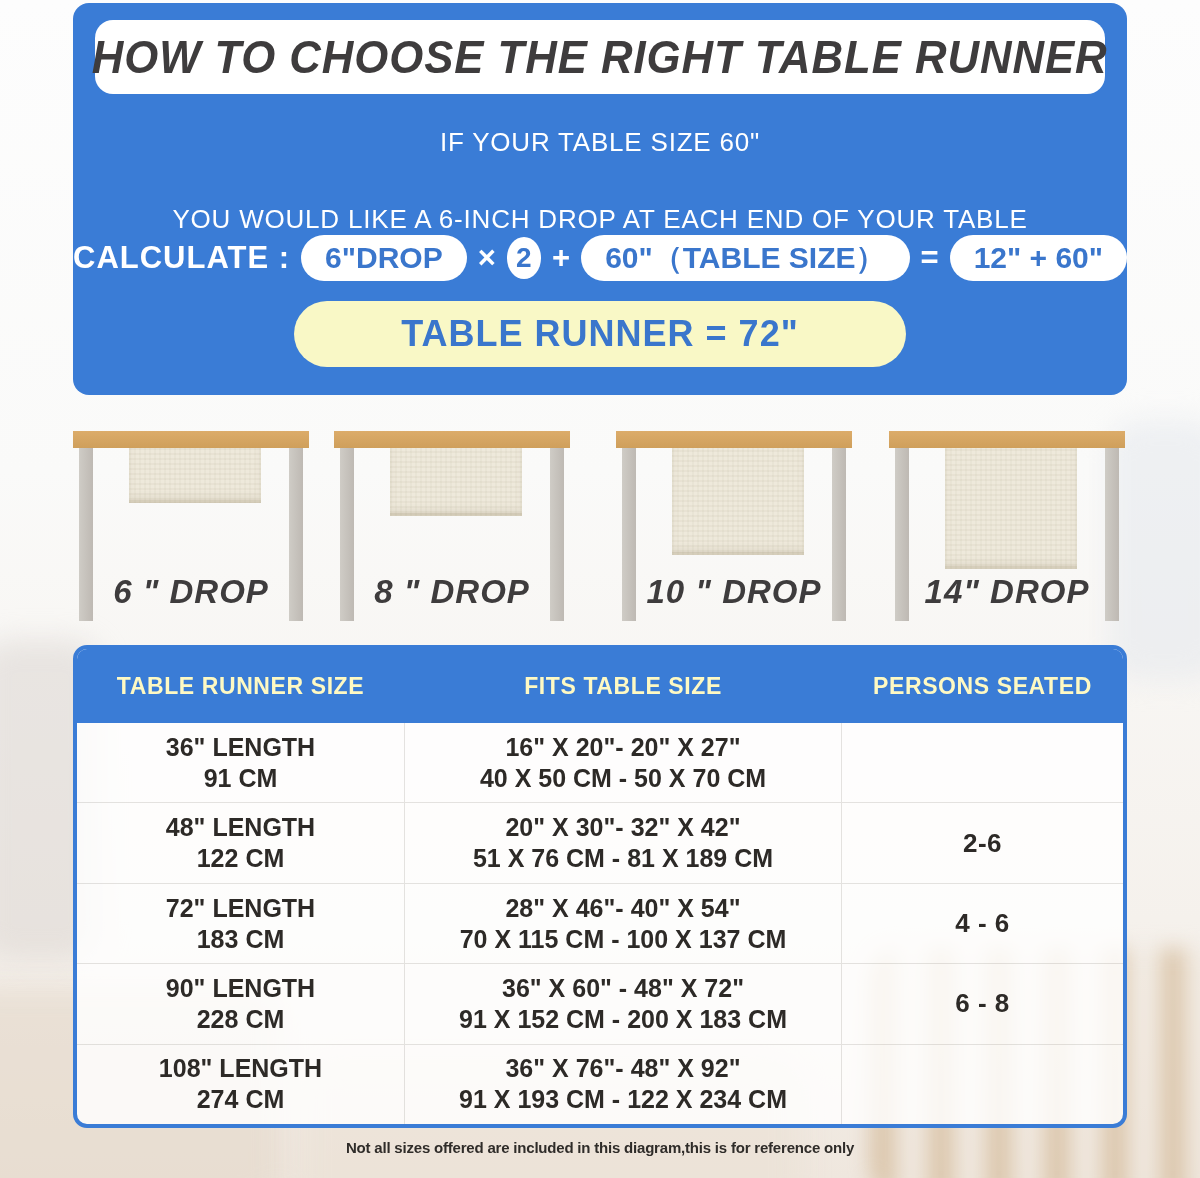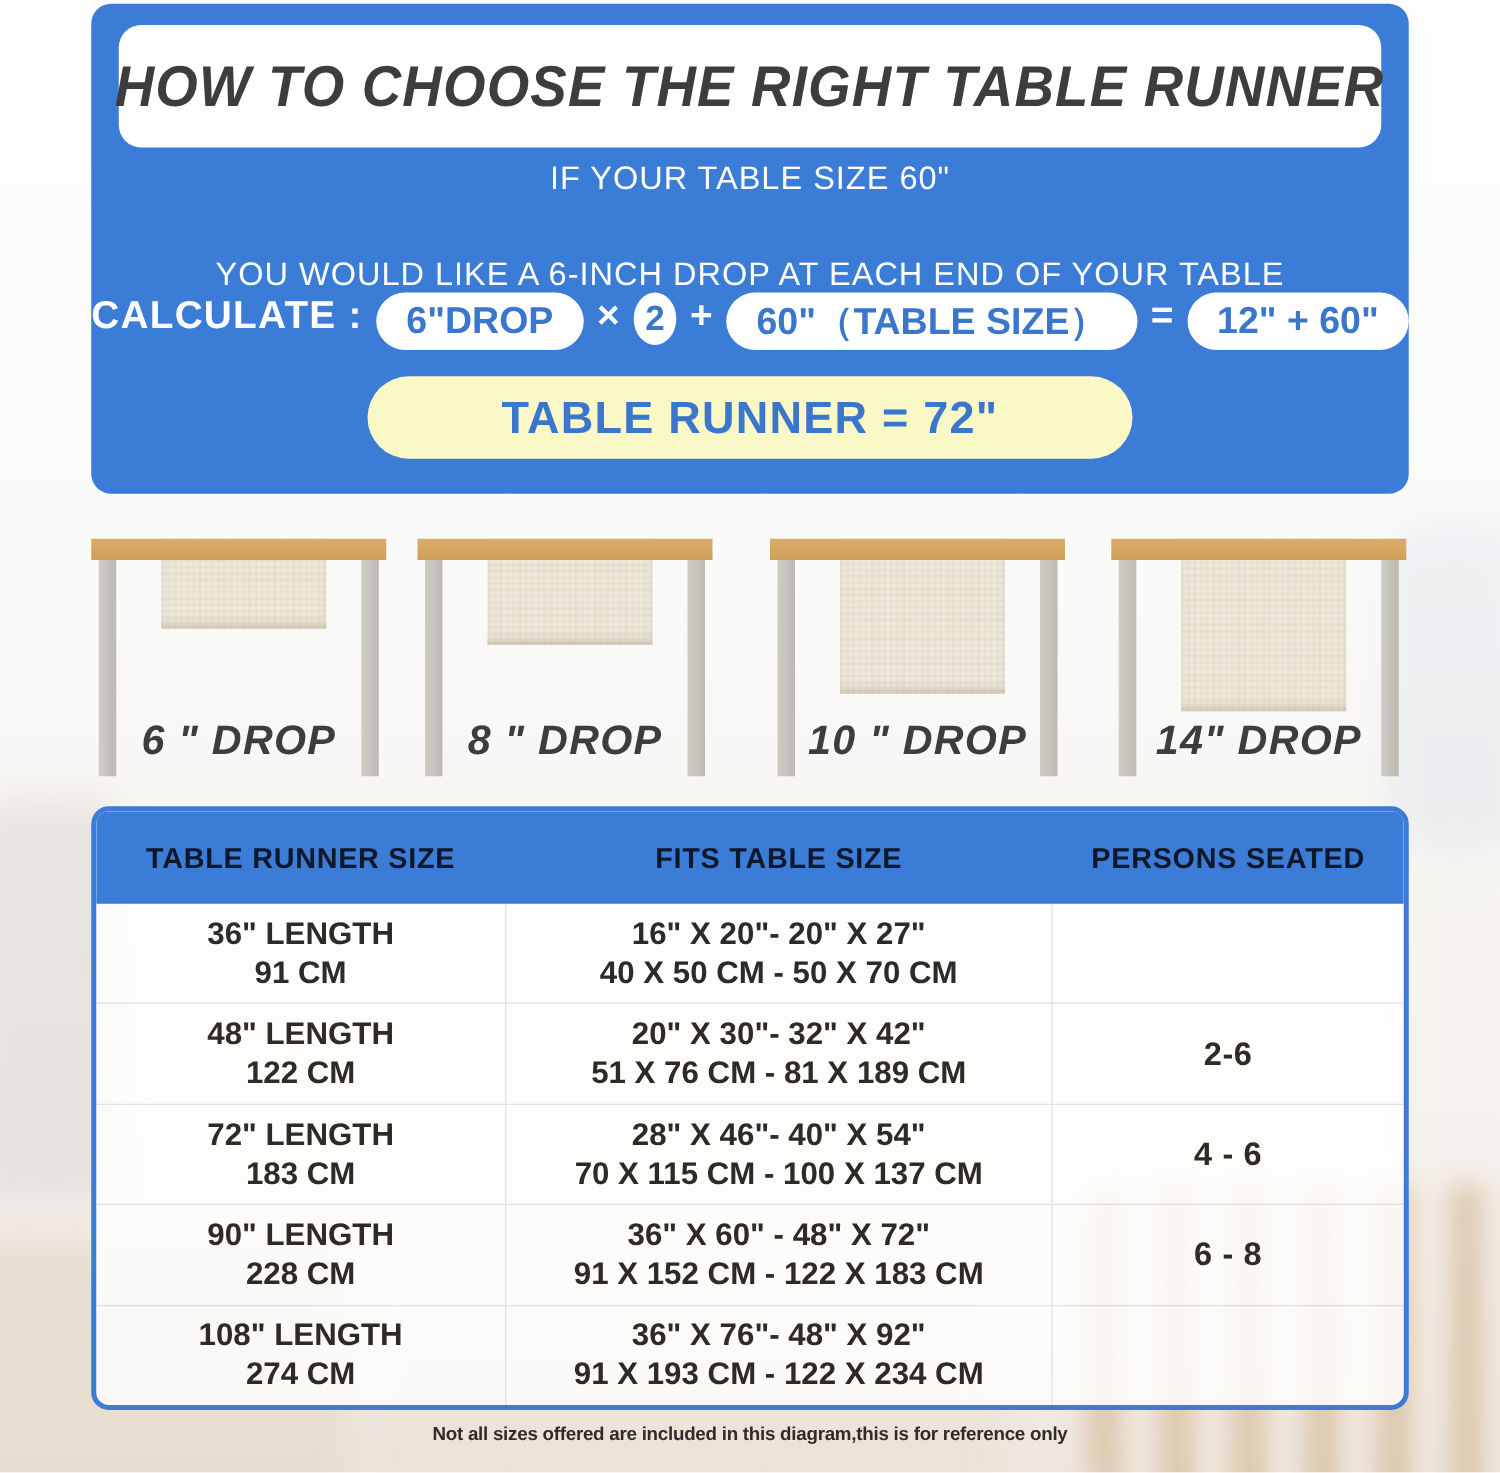--- a/index.html
+++ b/index.html
@@ -13,29 +13,29 @@
   .blob{position:absolute;filter:blur(14px);border-radius:30px;}
   .blob.b-wood{right:-30px;bottom:-20px;width:360px;height:250px;
     background:repeating-linear-gradient(90deg,rgba(203,171,130,.55) 0 26px,rgba(240,232,222,.35) 26px 58px);filter:blur(10px);}
   .blob.b-left{left:-50px;bottom:-30px;width:330px;height:220px;background:rgba(226,213,199,.55);}
   .blob.b-mid{left:300px;bottom:-40px;width:500px;height:160px;background:rgba(232,221,208,.45);}
   .blob.b-lgrey{left:-20px;top:640px;width:120px;height:320px;background:rgba(217,212,207,.5);}
   .blob.b-rcool{right:-20px;top:420px;width:110px;height:260px;background:rgba(227,231,236,.55);}
 
   
   .top-panel{position:absolute;left:73px;top:3px;width:1054px;height:392px;border-radius:16px;}
-  .title-box{position:absolute;left:22px;top:17px;width:1010px;height:98px;background:#ffffff;border-radius:18px;
+  .title-box{position:absolute;left:22px;top:17px;width:1010px;height:74px;background:#ffffff;border-radius:18px;
     display:flex;align-items:center;justify-content:center;}
   .title-box .title{font-size:46px;font-weight:700;font-style:italic;letter-spacing:1px;white-space:nowrap;
     transform:scaleX(.95);}
   .sub{position:absolute;left:0;width:100%;margin:0;text-align:center;color:#ffffff;
     font-size:26px;font-weight:400;letter-spacing:.8px;white-space:nowrap;}
   .sub1{top:124px;} .sub2{top:161px;margin-top:40px;}
   .calc-row{position:absolute;left:0;top:231px;width:100%;height:48px;
-    display:flex;align-items:flex-start;justify-content:center;gap:11px;}
+    display:flex;align-items:center;justify-content:center;gap:11px;}
   .calc-label{color:#ffffff;font-size:31px;font-weight:700;letter-spacing:1px;white-space:nowrap;}
   .pill{background:#ffffff;border-radius:24px;height:46px;display:flex;align-items:center;
     padding:0 24px;font-size:30px;font-weight:700;white-space:nowrap;}
   .op{color:#ffffff;font-size:31px;font-weight:700;}
   .mult-circle{background:#ffffff;width:42px;height:42px;border-radius:50%;
     display:flex;align-items:center;justify-content:center;font-size:28px;font-weight:700;}
   .result-pill{position:absolute;left:50%;top:298px;transform:translateX(-50%);
     width:612px;height:66px;border-radius:33px;display:flex;align-items:center;justify-content:center;}
   .result-pill span{font-size:36px;font-weight:700;letter-spacing:1px;white-space:nowrap;}
 
@@ -53,21 +53,21 @@
                      repeating-linear-gradient(90deg,rgba(176,165,140,.08) 0 2px,transparent 2px 5px);
     border-bottom:3px solid rgba(170,158,130,.35);
     box-shadow:inset 0 -4px 6px rgba(160,150,120,.15);}
   .fig-label{position:absolute;left:0;top:142px;width:100%;text-align:center;
     font-size:33px;font-weight:700;font-style:italic;letter-spacing:1px;white-space:nowrap;}
 
   
   .size-panel{position:absolute;left:73px;top:645px;width:1054px;height:483px;box-sizing:border-box;
     border-radius:14px;background:rgba(255,255,255,.82);overflow:hidden;}
   .thead{display:flex;height:74px;align-items:center;}
-  .th{box-sizing:border-box;text-align:center;color:#0f172a;font-size:23px;font-weight:700;letter-spacing:.6px;}
+  .th{box-sizing:border-box;text-align:center;color:#fef9c3;font-size:23px;font-weight:700;letter-spacing:.6px;}
   .c1{width:327px;} .c2{width:438px;} .c3{width:281px;flex:1;}
   .tbody{display:flex;flex-direction:column;height:401px;}
   .trow{flex:1;display:flex;align-items:stretch;border-top:1px solid rgba(110,104,96,.18);}
   .trow:first-child{border-top:none;}
   .td{box-sizing:border-box;display:flex;flex-direction:column;align-items:center;justify-content:center;
     text-align:center;color:#2d2a27;font-weight:700;font-size:25px;line-height:31px;white-space:nowrap;}
   .td.c2{border-left:1px solid rgba(110,104,96,.18);border-right:1px solid rgba(110,104,96,.18);}
   .td.c3{font-size:26px;letter-spacing:.5px;}
 
   .footnote{position:absolute;left:0;top:1139px;width:100%;margin:0;text-align:center;
@@ -181,21 +181,21 @@
         <div class="td c3">4 - 6</div>
       </div>
 
       <div class="trow">
         <div class="td c1">
           <span>90" LENGTH</span>
           <span>228 CM</span>
         </div>
         <div class="td c2">
           <span>36" X 60" - 48" X 72"</span>
-          <span>91 X 152 CM - 122 X 183 CM</span>
+          <span>91 X 152 CM - 200 X 183 CM</span>
         </div>
         <div class="td c3">6 - 8</div>
       </div>
 
       <div class="trow">
         <div class="td c1">
           <span>108" LENGTH</span>
           <span>274 CM</span>
         </div>
         <div class="td c2">

